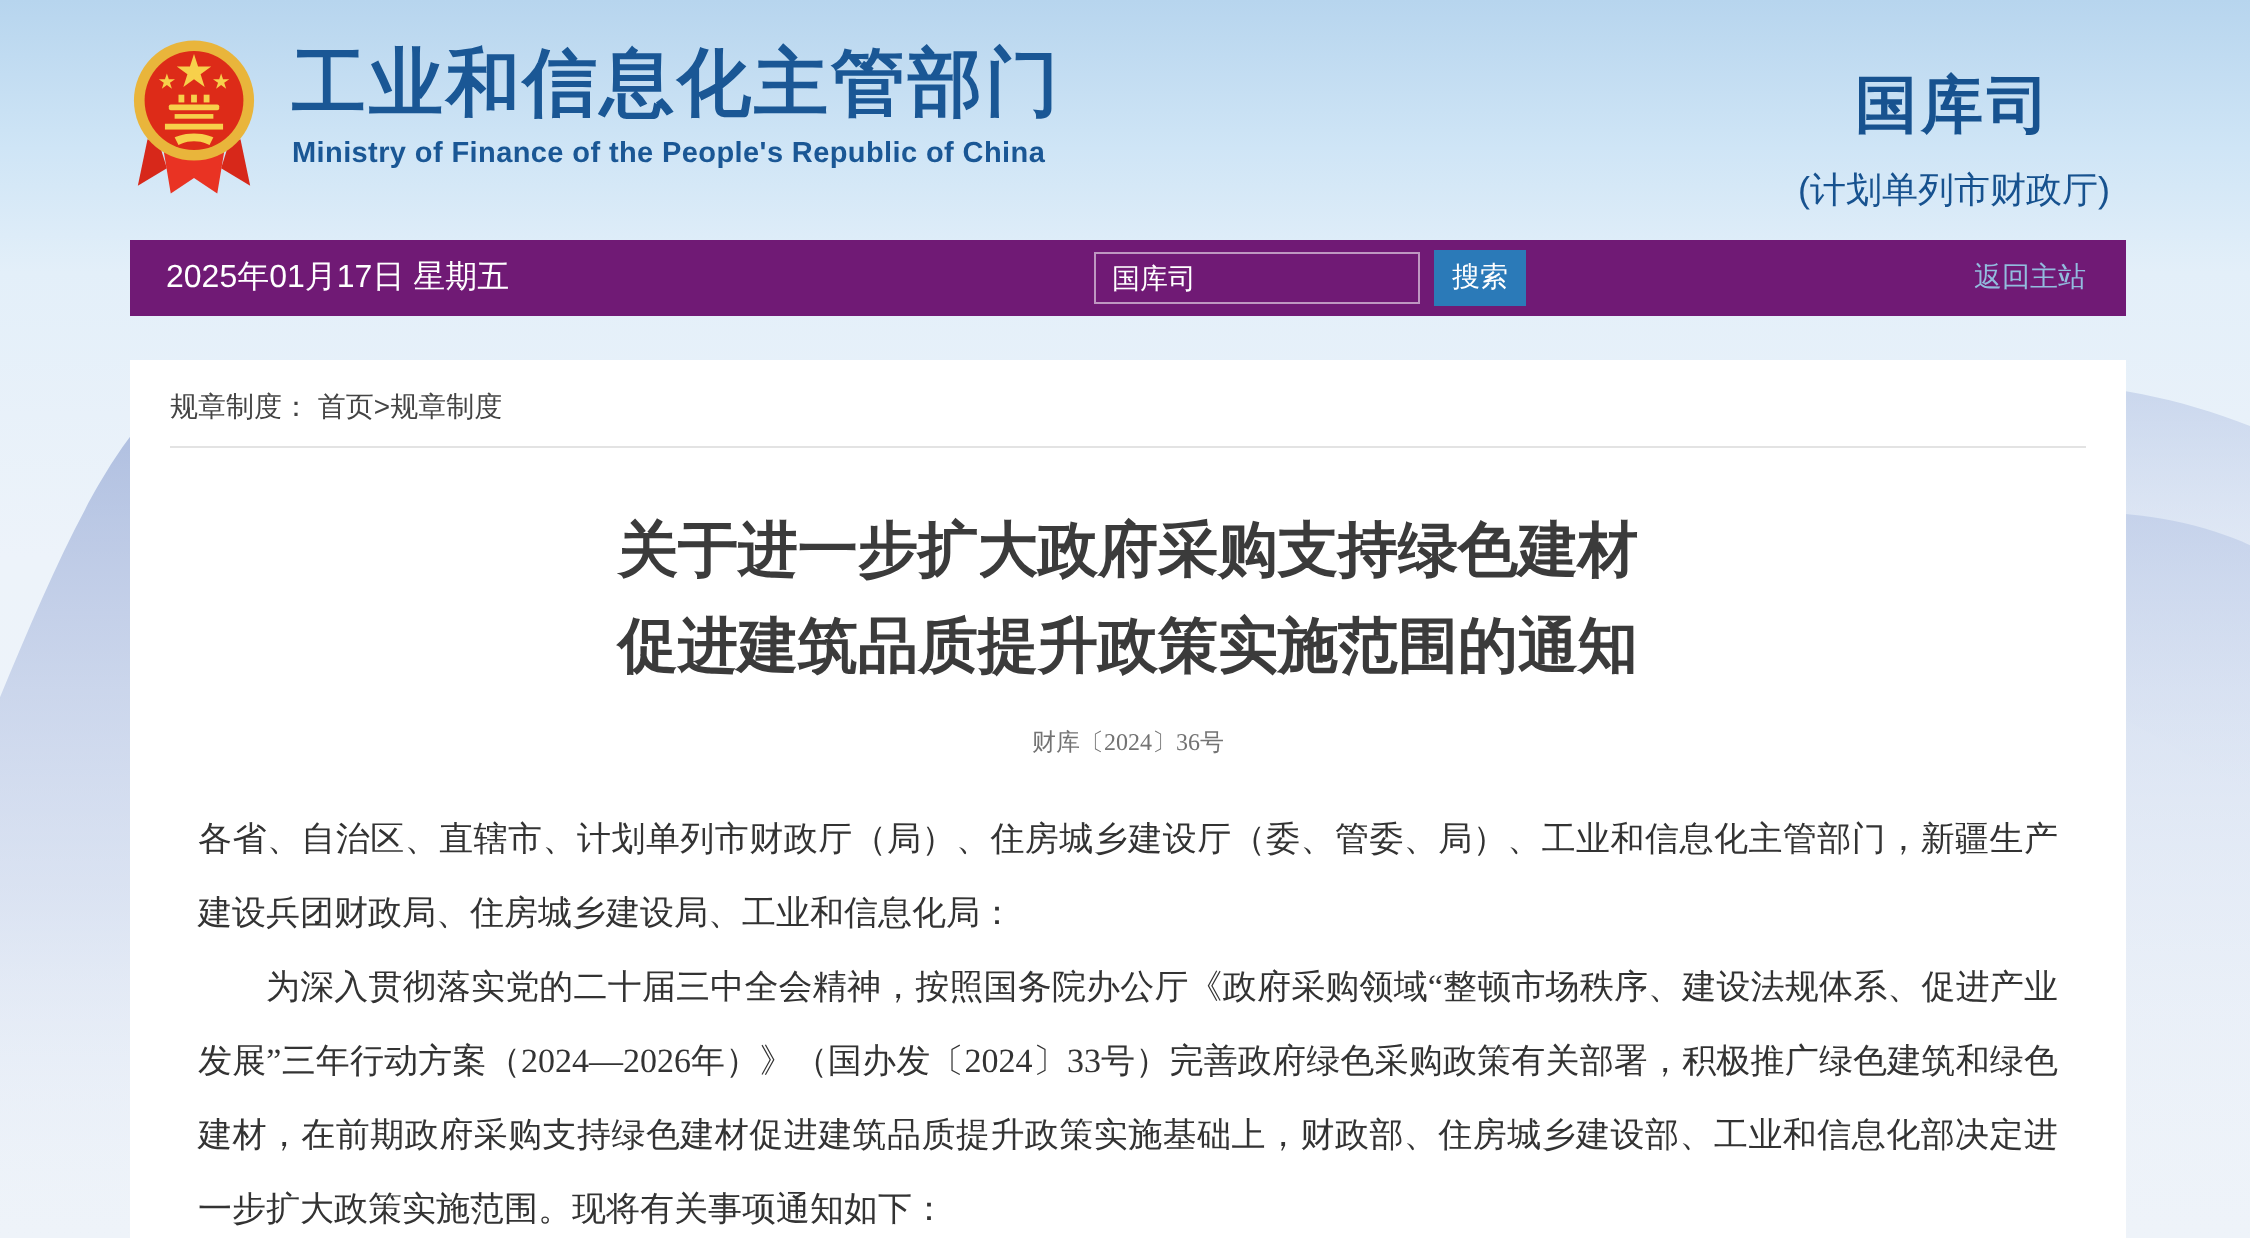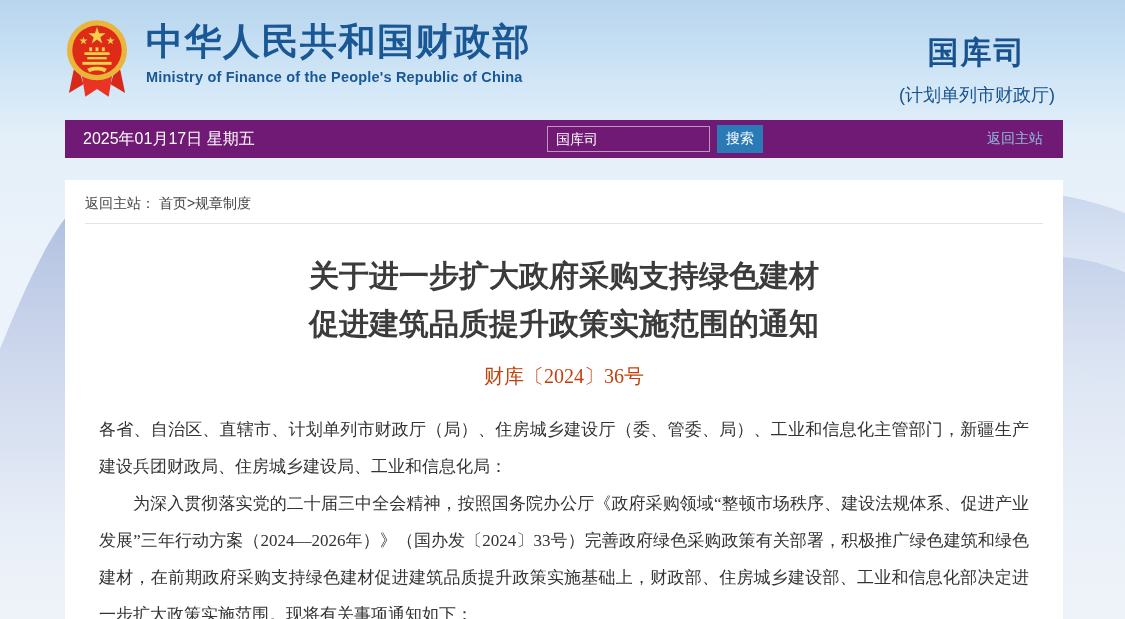--- a/index.html
+++ b/index.html
@@ -53,21 +53,21 @@
   
   .content { position:absolute; left:65px; top:180px; width:998px; height:439px; background:#ffffff; }
   .breadcrumb { padding:15px 20px 10px; font-size:14px; color:#444444; }
   .crumb-path { cursor:pointer;margin-top:21px; }
   .divider { margin:0 20px; border-top:1px solid #e3e3e3; }
   .doc-title {
     margin:28px 40px 12px; text-align:center; font-size:30px; line-height:48px;
     color:#3b3b3b; font-weight:600; font-family:"Liberation Sans", sans-serif;
   }
   .doc-number {
-    text-align:center; margin-top:15px; font-size:20px; color:#c2410c;
+    text-align:center; margin-top:15px; font-size:12px; color:#737373;
     font-family:"Liberation Serif", serif;
   }
   .para {
     padding:0 34px; font-size:17px; line-height:37px; color:#333333;
     text-align:justify; font-family:"Liberation Serif", serif;
   }
   .para.first { margin-top:21px; }
   .para.indent { text-indent:2em; }
 </style>
 </head>
@@ -106,40 +106,40 @@
         <path d="M46,22 l1,3 h3.2 l-2.6,1.9 1,3 -2.6,-1.9 -2.6,1.9 1,-3 -2.6,-1.9 h3.2 Z" fill="#f7d04b"></path>
         <rect x="19" y="38" width="26" height="3" rx="1" fill="#f7d04b"></rect>
         <rect x="22" y="43" width="20" height="2.4" fill="#f7d04b"></rect>
         <rect x="17" y="48" width="30" height="3" fill="#f7d04b"></rect>
         <rect x="24" y="33" width="3" height="4" fill="#f7d04b"></rect>
         <rect x="30.5" y="33" width="3" height="4" fill="#f7d04b"></rect>
         <rect x="37" y="33" width="3" height="4" fill="#f7d04b"></rect>
         <path d="M32,53 c-6,0 -10,2 -10,2 l2,4 c0,0 3,-2 8,-2 c5,0 8,2 8,2 l2,-4 c0,0 -4,-2 -10,-2 Z" fill="#f7d04b"></path>
       </svg>
       <div class="brand-text">
-        <div class="brand-zh">中华人民共和国财政部</div>
+        <div class="brand-zh">工业和信息化主管部门</div>
         <div class="brand-en">Ministry of Finance of the People's Republic of China</div>
       </div>
     </div>
     <div class="dept">
       <div class="dept-name">国库司</div>
       <div class="dept-sub">(计划单列市财政厅)</div>
     </div>
   </header>
 
   <nav class="navbar">
     <span class="nav-date">2025年01月17日  星期五</span>
     <div class="nav-select">国库司</div>
     <button class="nav-btn">搜索</button>
     <a class="nav-back">返回主站</a>
   </nav>
 
   <main class="content">
     <div class="breadcrumb">
-      <span>返回主站：</span>
+      <span>规章制度：</span>
       <span class="crumb-path">首页&gt;规章制度</span>
     </div>
     <div class="divider"></div>
 
     <h1 class="doc-title">
       <span>关于进一步扩大政府采购支持绿色建材</span><br>
       <span>促进建筑品质提升政策实施范围的通知</span>
     </h1>
 
     <div class="doc-number">财库〔2024〕36号</div>

